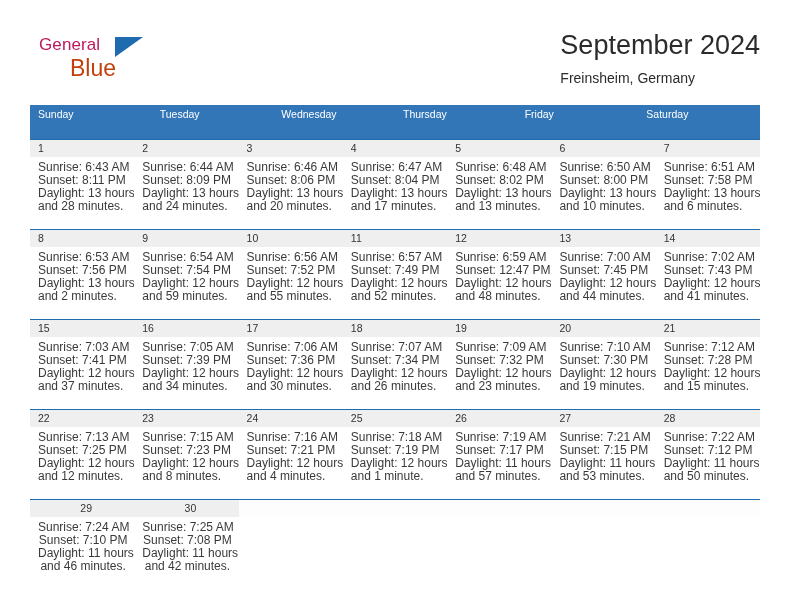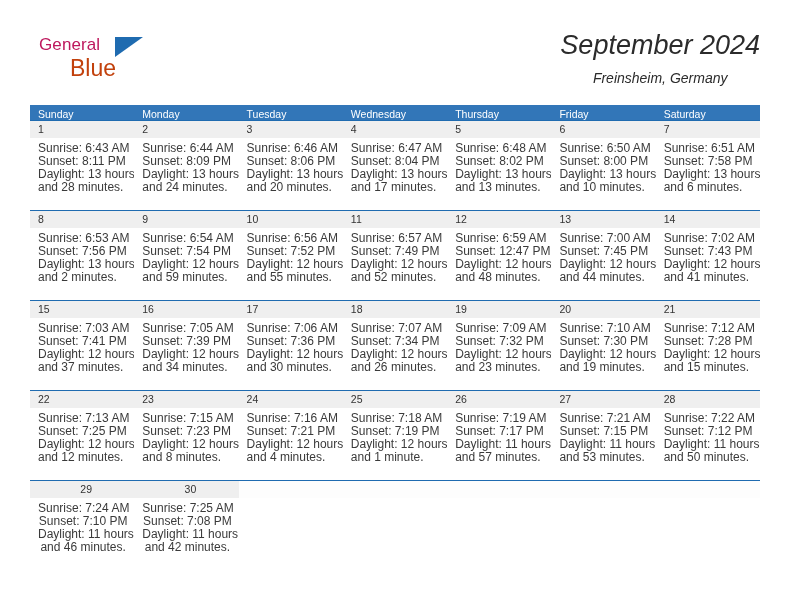--- a/index.html
+++ b/index.html
@@ -45,22 +45,21 @@
   .brand-blue {
     position: absolute; left: 31px; top: 23px;
     font-size: 23px;
     color: #c2410c;
     line-height: 26px;
     font-family: "Liberation Sans", sans-serif;
   }
   .title-block {
     position: absolute;
     right: 0; top: 0;
-    text-align: center;
-    font-style: italic;
+    text-align: left;
   }
   .cal-title {
     font-size: 27px;
     color: #2b2b2b;
     line-height: 34px;
     white-space: nowrap;
     font-weight: normal;
   }
   .cal-location {
     font-size: 14px;
@@ -72,21 +71,21 @@
 
   
   .calendar {
     position: absolute;
     left: 30px; top: 105px;
     width: 730px;
   }
   .weekday-row {
     display: flex;
     background: #3276b8;
-    height: 15px;
+    height: 34px;
   }
   .weekday {
     flex: 1 1 0;
     color: #ffffff;
     font-size: 10.5px;
     line-height: 19px;
     padding-left: 8px;
     white-space: nowrap;
     overflow: hidden;
   }
@@ -138,21 +137,20 @@
       <div class="cal-title">September 2024</div>
       <div class="cal-location">Freinsheim, Germany</div>
     </div>
 
   </div>
 
   <div class="calendar">
 
     <div class="weekday-row">
       <div class="weekday">Sunday</div>
-      <div class="weekday">Monday</div>
       <div class="weekday">Tuesday</div>
       <div class="weekday">Wednesday</div>
       <div class="weekday">Thursday</div>
       <div class="weekday">Friday</div>
       <div class="weekday">Saturday</div>
     </div>
 
     <div class="week">
       <div class="day">
           <div class="day-num-band">

